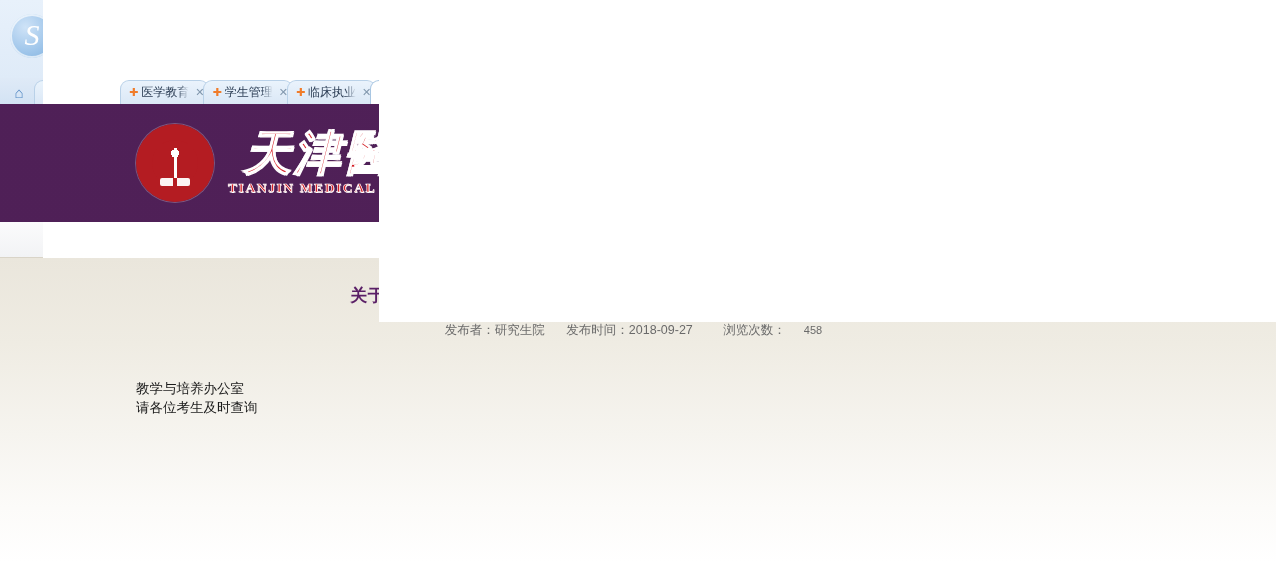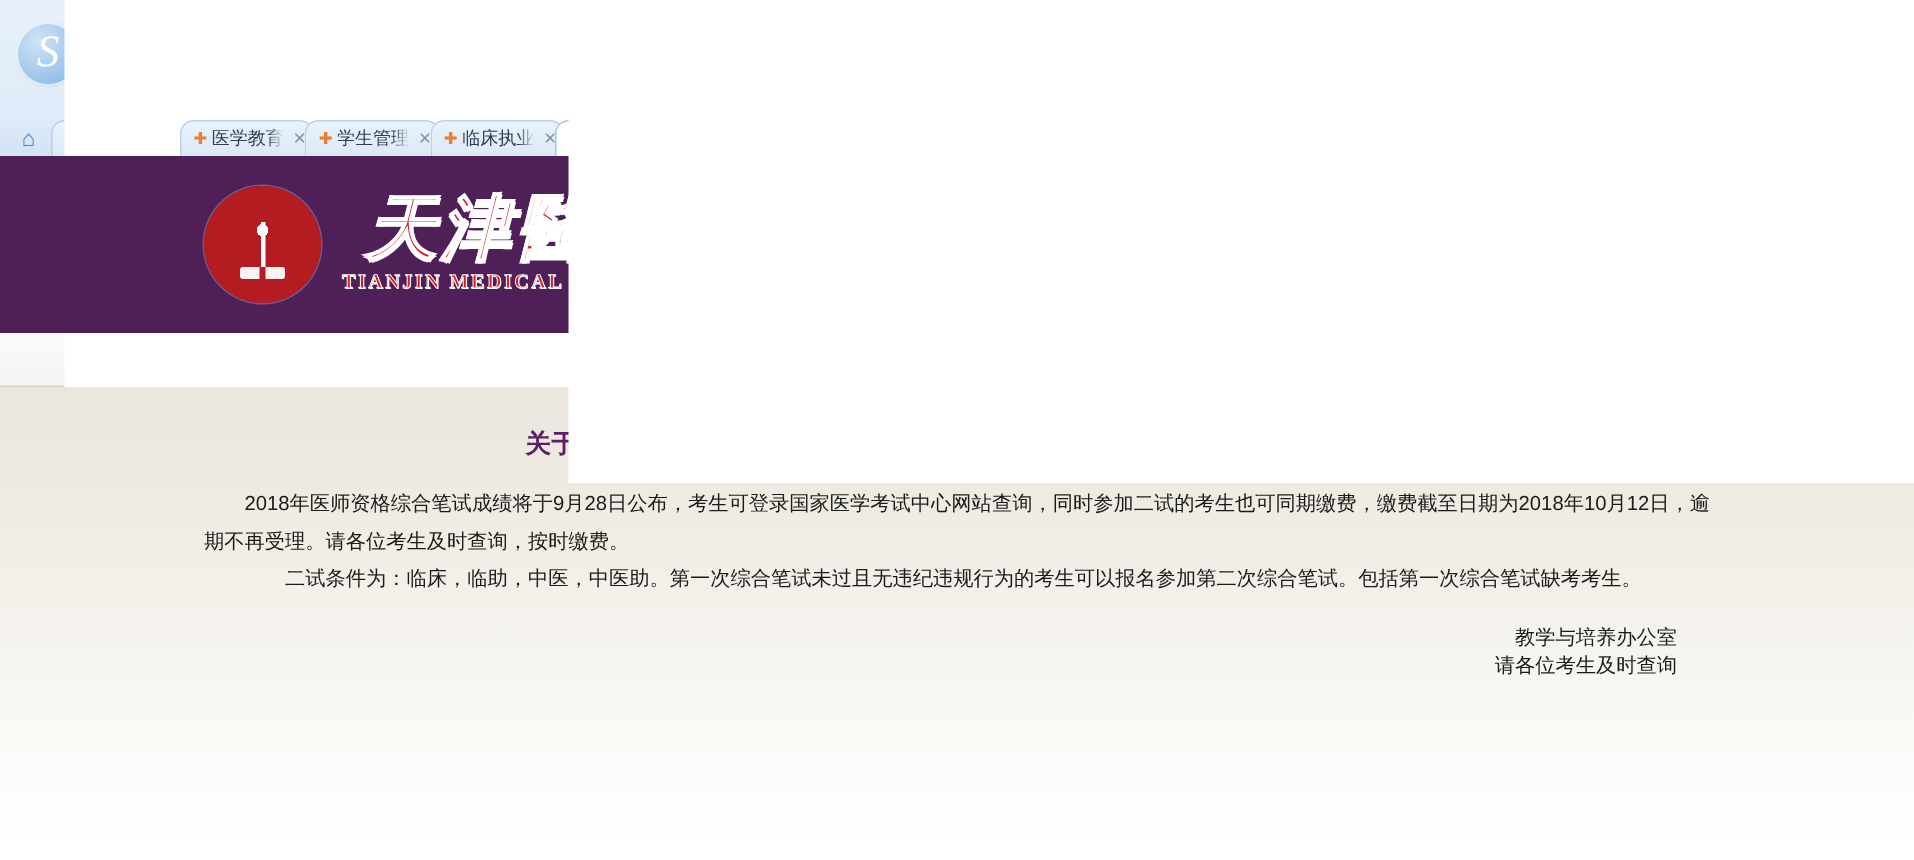--- a/index.html
+++ b/index.html
@@ -334,22 +334,22 @@
   .art-body{
     margin-top: 16px;
     font-size: 13.5px;
     color: #1a1a1a;
     line-height: 25px;
     text-align: justify;
   }
   .art-body p{ margin:0; text-indent: 2em; }
   .art-body p.indent3{ text-indent: 4em; }
   .signature{
-    margin-top: 17px;
-    text-align: right;
+    margin-top: 40px;
+    text-align: left;
     font-size: 13.5px;
     color:#1a1a1a;
     line-height: 19px;
     padding-right: 22px;
   }
 </style>
 </head>
 <body>
 
 <div class="browser">
@@ -505,22 +505,23 @@
       <span class="nav-link">学位管理</span>
       <span class="nav-link">学科建设</span>
       <span class="nav-link">导师队伍</span>
       <span class="nav-link">学生管理</span>
       <span class="nav-link">非学历教育</span>
       <span class="nav-link">下载专区</span>
     </div>
 
   <div class="content">
     <div class="art-title">关于查询天津考区2018年医师资格综合笔试结果和二试报名有关事宜的通知</div>
-    <div class="art-body">
-      <p>2018年医师资格综合笔试成绩将于9月28日公布，考生可登录国家医学考试中心网站查询，同时参加二试的考生也可同期缴费，缴费截至日期为2018年10月12日，逾期不再受理。请各位考生及时查询，按时缴费。</p>
-      <p class="indent3">二试条件为：临床，临助，中医，中医助。第一次综合笔试未过且无违纪违规行为的考生可以报名参加第二次综合笔试。包括第一次综合笔试缺考考生。</p>
+    <div class="art-meta">
+      <span>发布者：研究生院</span>
+      <span>发布时间：2018-09-27</span>
+      <span><span>浏览次数：</span><span class="views">458</span></span>
     </div>
     <div class="signature">
       <div>教学与培养办公室</div>
       <div>请各位考生及时查询</div>
     </div>
   </div>
 </div>
 
 </body></html>

